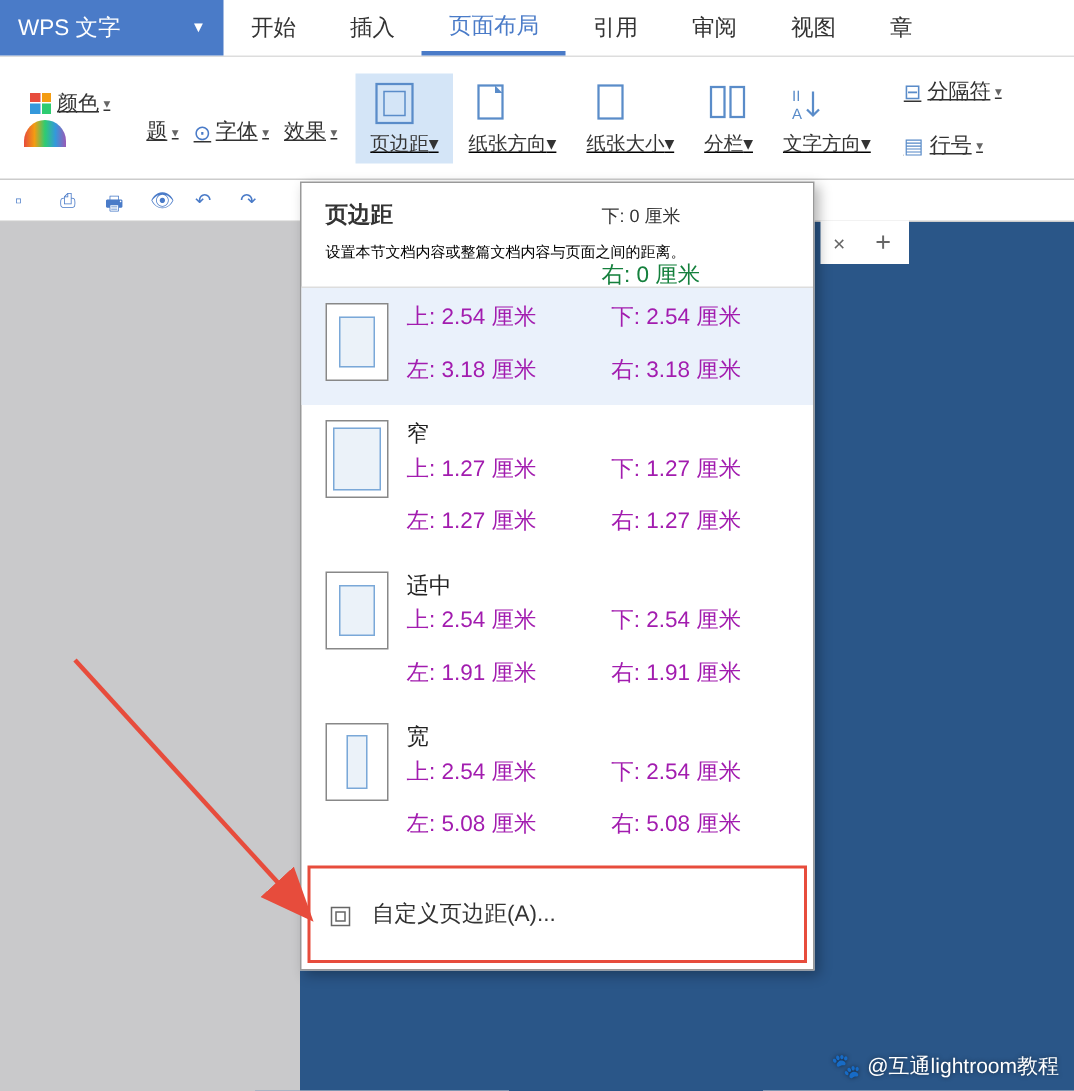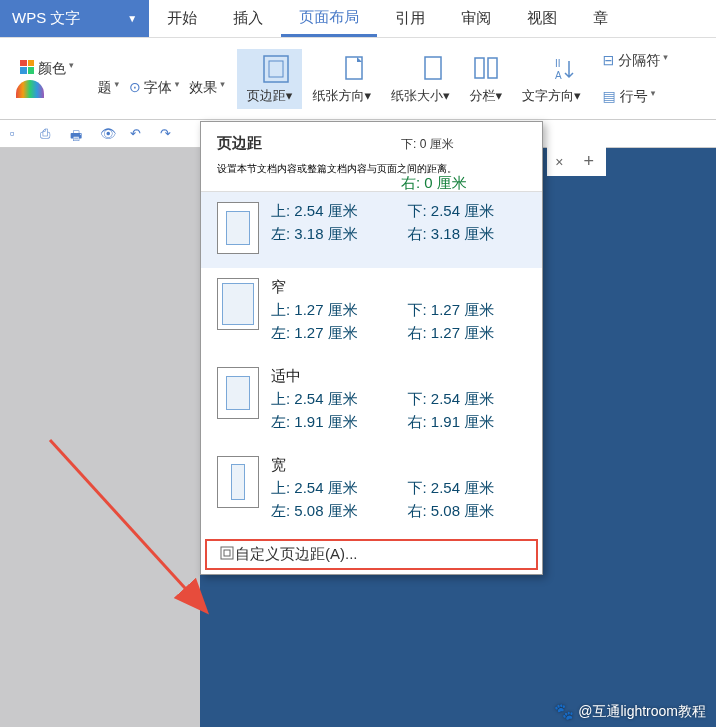--- a/index.html
+++ b/index.html
@@ -7,25 +7,25 @@
     
     .titlebar { background: #fff; height: 38px; display: flex; align-items: center; border-bottom: 1px solid #ddd; }
     .app-title { background: #4a7bc8; color: #fff; padding: 0 12px; height: 100%; display: flex; align-items: center; font-size: 15px; gap: 41px; }
     .app-title .chev { margin-left: 6px; font-size: 10px; }
     .tabs { display: flex; height: 100%; }
     .tab { padding: 0 18px; display: flex; align-items: center; font-size: 15px; color: #333; cursor: pointer; }
     .tab.active { color: #4a7bc8; border-bottom: 3px solid #4a7bc8; }
     
     .ribbon { background: #fff; height: 82px; display: flex; align-items: center; padding: 0 8px; border-bottom: 1px solid #ccc; }
     .ribbon-group { display: flex; flex-direction: column; align-items: flex-start; padding: 4px 8px; }
-    .ribbon-item { display: flex; font-size: 14px; color: #333; padding: 2px 4px; cursor: pointer; white-space: nowrap; }
+    .ribbon-item { display: flex; align-items: center; font-size: 14px; color: #333; padding: 2px 4px; cursor: pointer; white-space: nowrap; text-decoration: underline; }
     .ribbon-item .chev { font-size: 9px; margin-left: 3px; color: #666; }
     .color-dots { width: 14px; height: 14px; display: inline-grid; grid-template: 1fr 1fr / 1fr 1fr; gap: 1px; margin-right: 4px; }
     .color-dots span:nth-child(1){background:#e74c3c}.color-dots span:nth-child(2){background:#f39c12}.color-dots span:nth-child(3){background:#3498db}.color-dots span:nth-child(4){background:#2ecc71}
-    .ribbon-big { display: flex; flex-direction: column; align-items: flex-end; padding: 4px 10px; cursor: pointer; }
+    .ribbon-big { display: flex; flex-direction: column; align-items: flex-start; padding: 4px 10px; cursor: pointer; text-decoration: underline; }
     .ribbon-big.active { background: #d4e5f7; }
     .ribbon-big svg, .ribbon-big .icon-box { width: 32px; height: 32px; }
     .ribbon-big-label { font-size: 13px; margin-top: 2px; color: #333; display: flex; align-items: center; }
     .rainbow { width: 28px; height: 18px; border-radius: 14px 14px 0 0; background: linear-gradient(90deg,#e74c3c,#f39c12,#2ecc71,#3498db,#9b59b6); margin-bottom: 2px; }
     
     .qat { background: #fff; height: 28px; display: flex; align-items: center; padding: 0 10px; gap: 14px; border-bottom: 1px solid #ccc; }
     .qat-icon { width: 16px; height: 16px; cursor: pointer; color: #4a7bc8; font-size: 13px; }
     
     .workspace { position: relative; height: calc(100% - 148px); background: #c9c9cb; display: flex; }
     .margin-area { width: 200px; background: #c9c9cb; }
@@ -41,23 +41,23 @@
     
     .preset { padding: 10px 16px 14px; display: flex; gap: 12px; }
     .preset.selected { background: #eaf1fb; }
     .preset-icon { width: 42px; height: 52px; border: 1px solid #888; background: #fff; position: relative; flex-shrink: 0; }
     .preset-icon::after { content: ''; position: absolute; border: 1px solid #7aa8d8; background: rgba(122,168,216,0.15); }
     .preset-icon.normal::after { left: 8px; top: 8px; right: 8px; bottom: 8px; }
     .preset-icon.narrow::after { left: 4px; top: 4px; right: 4px; bottom: 4px; }
     .preset-icon.wide::after { left: 13px; top: 7px; right: 13px; bottom: 7px; }
     .preset-body { flex: 1; }
     .preset-name { font-size: 15px; color: #222; margin-bottom: 4px; }
-    .preset-vals { display: grid; grid-template-columns: 1fr 1fr; gap: 4px 18px; font-size: 15px; color: #0c4a6e; }
-    
-    .dd-footer { padding: 4px 12px; border: 2px solid #e74c3c; margin: 4px; display: flex; align-items: flex-start; gap: 0; cursor: pointer; }
+    .preset-vals { display: grid; grid-template-columns: 1fr 1fr; gap: 16px 18px; font-size: 15px; color: #a21caf; }
+    
+    .dd-footer { padding: 21px 12px; border: 2px solid #e74c3c; margin: 4px; display: flex; align-items: flex-end; gap: 13px; cursor: pointer; }
     .dd-footer svg { width: 16px; height: 16px; }
     .dd-footer-label { font-size: 15px; color: #333; }
     
     .arrow-annotation { position: absolute; left: 40px; top: 430px; pointer-events: none; }
     .watermark { position: absolute; right: 10px; bottom: 6px; color: #fff; font-size: 14px; display: flex; align-items: center; gap: 4px; text-shadow: 0 0 3px rgba(0,0,0,0.5); }
     .watermark .paw { font-size: 16px; }
   </style>
 </head>
 <body>
 

